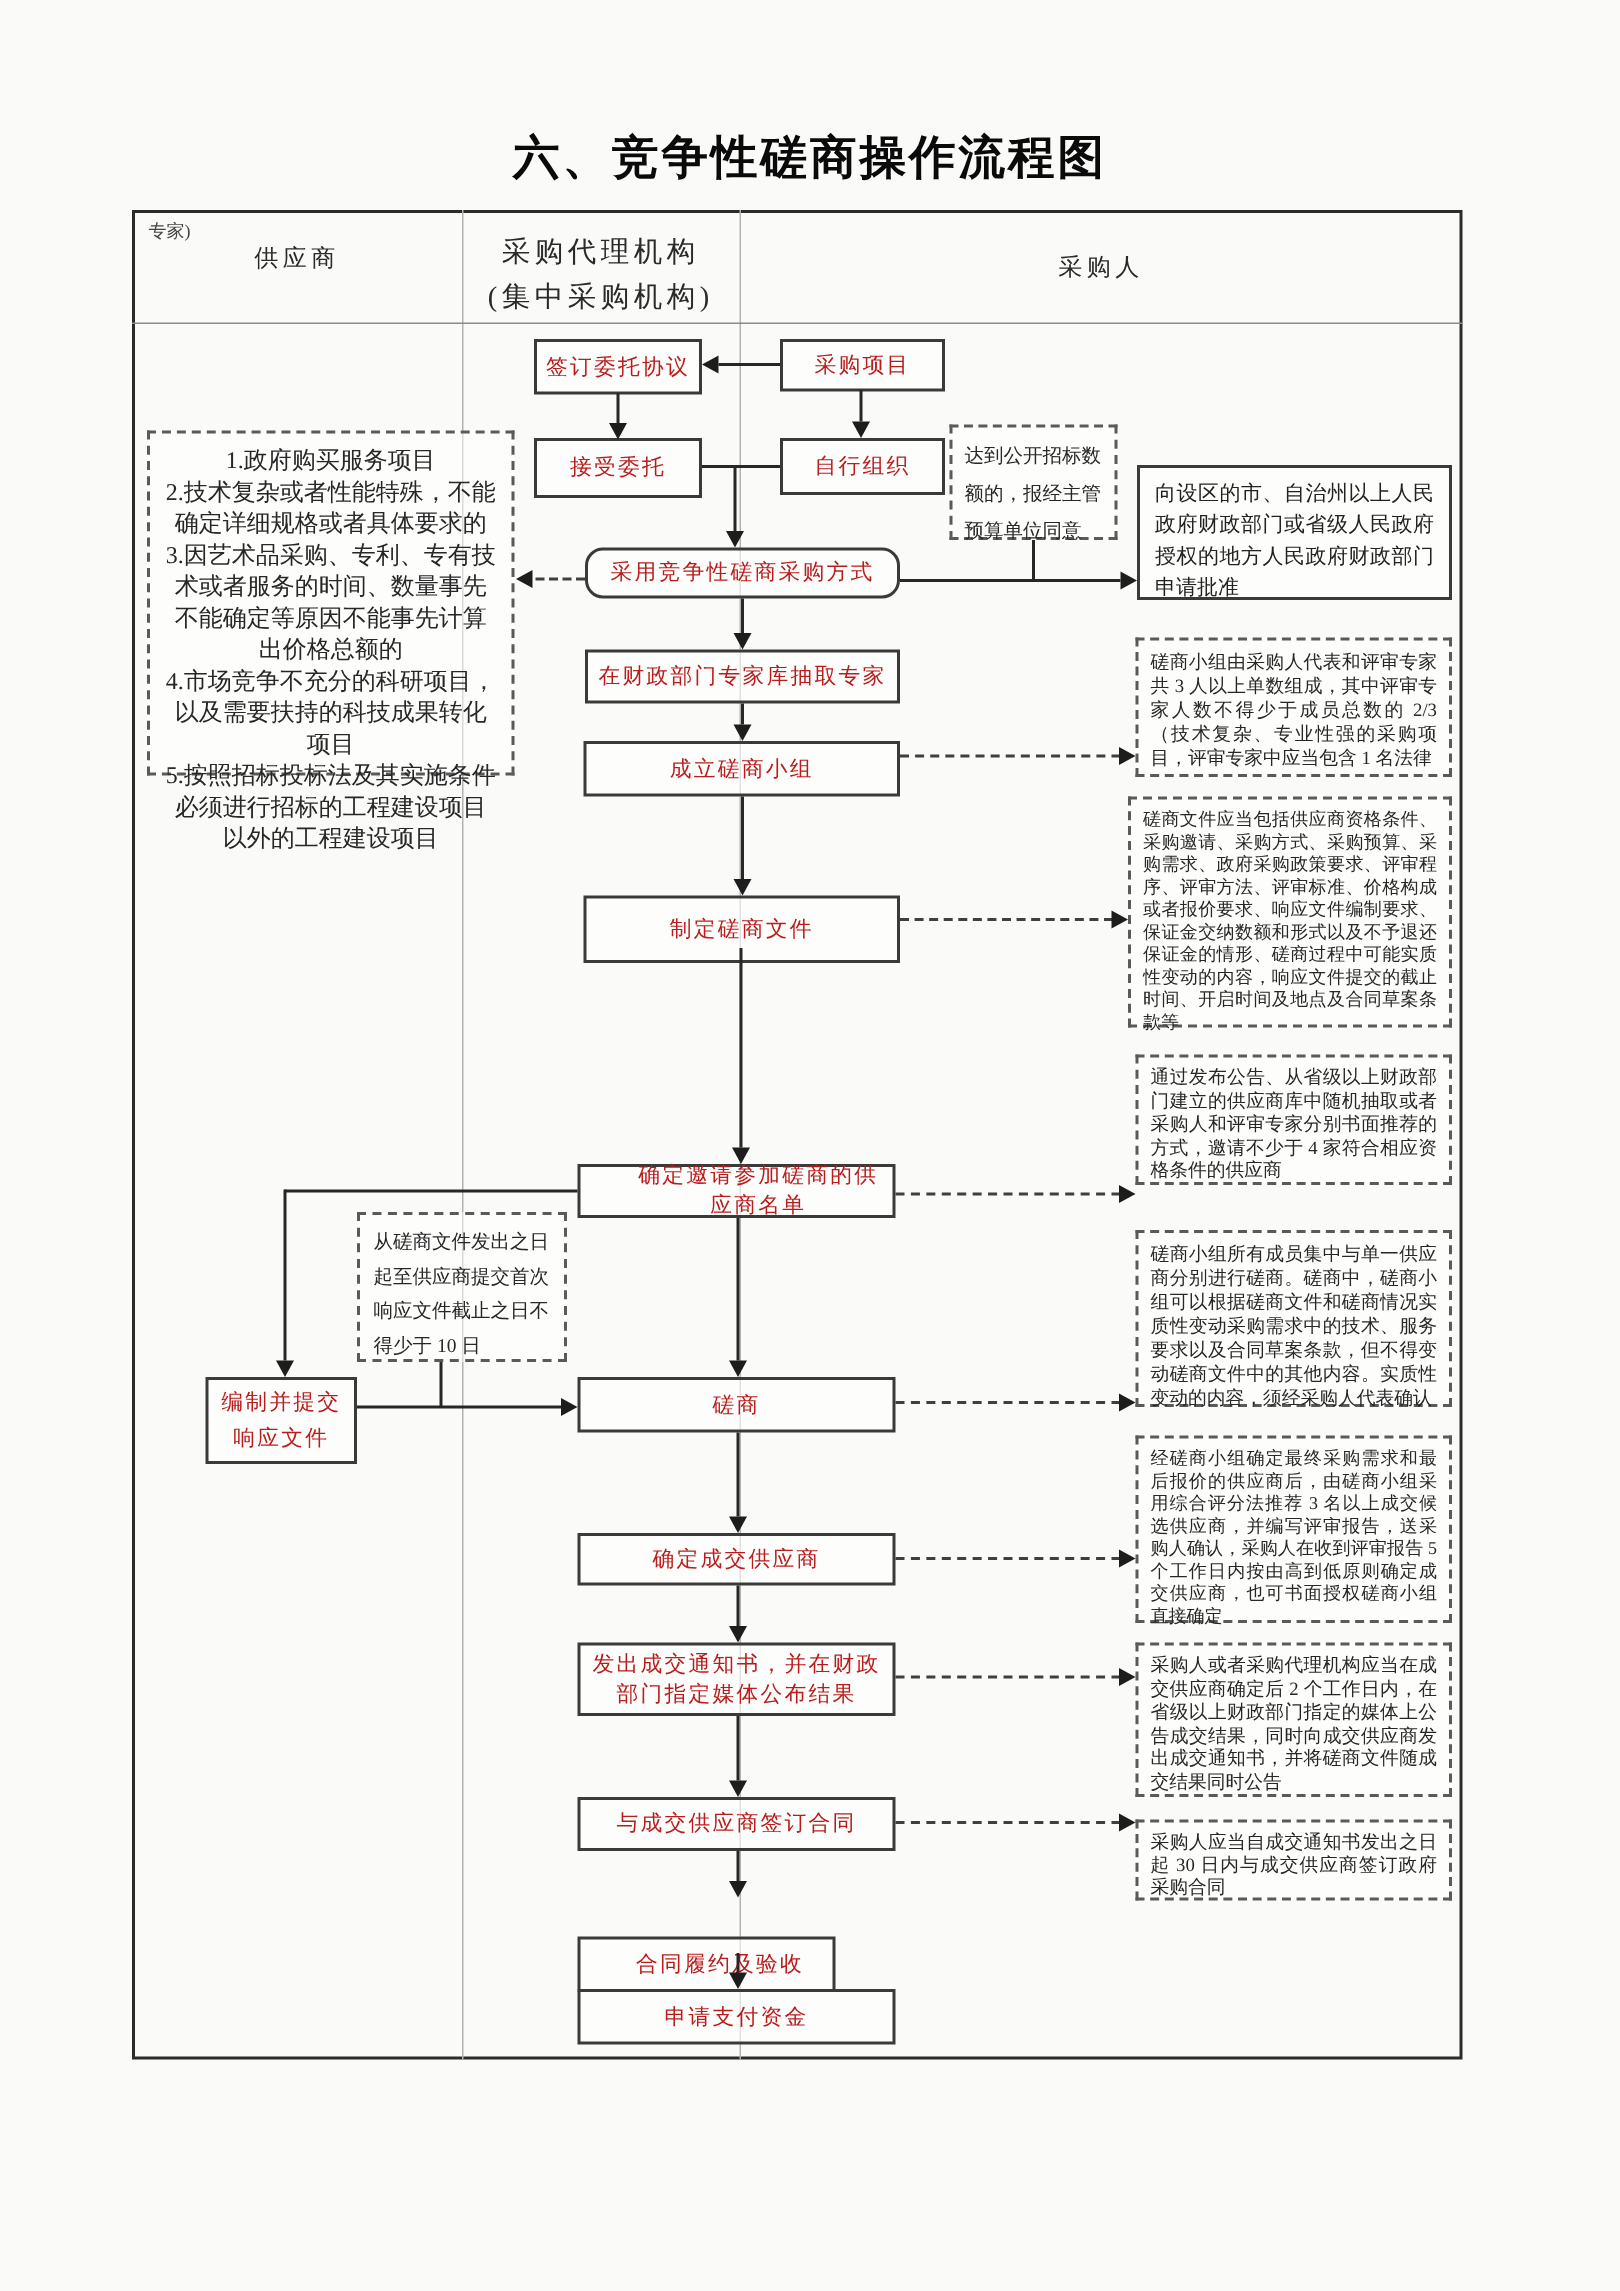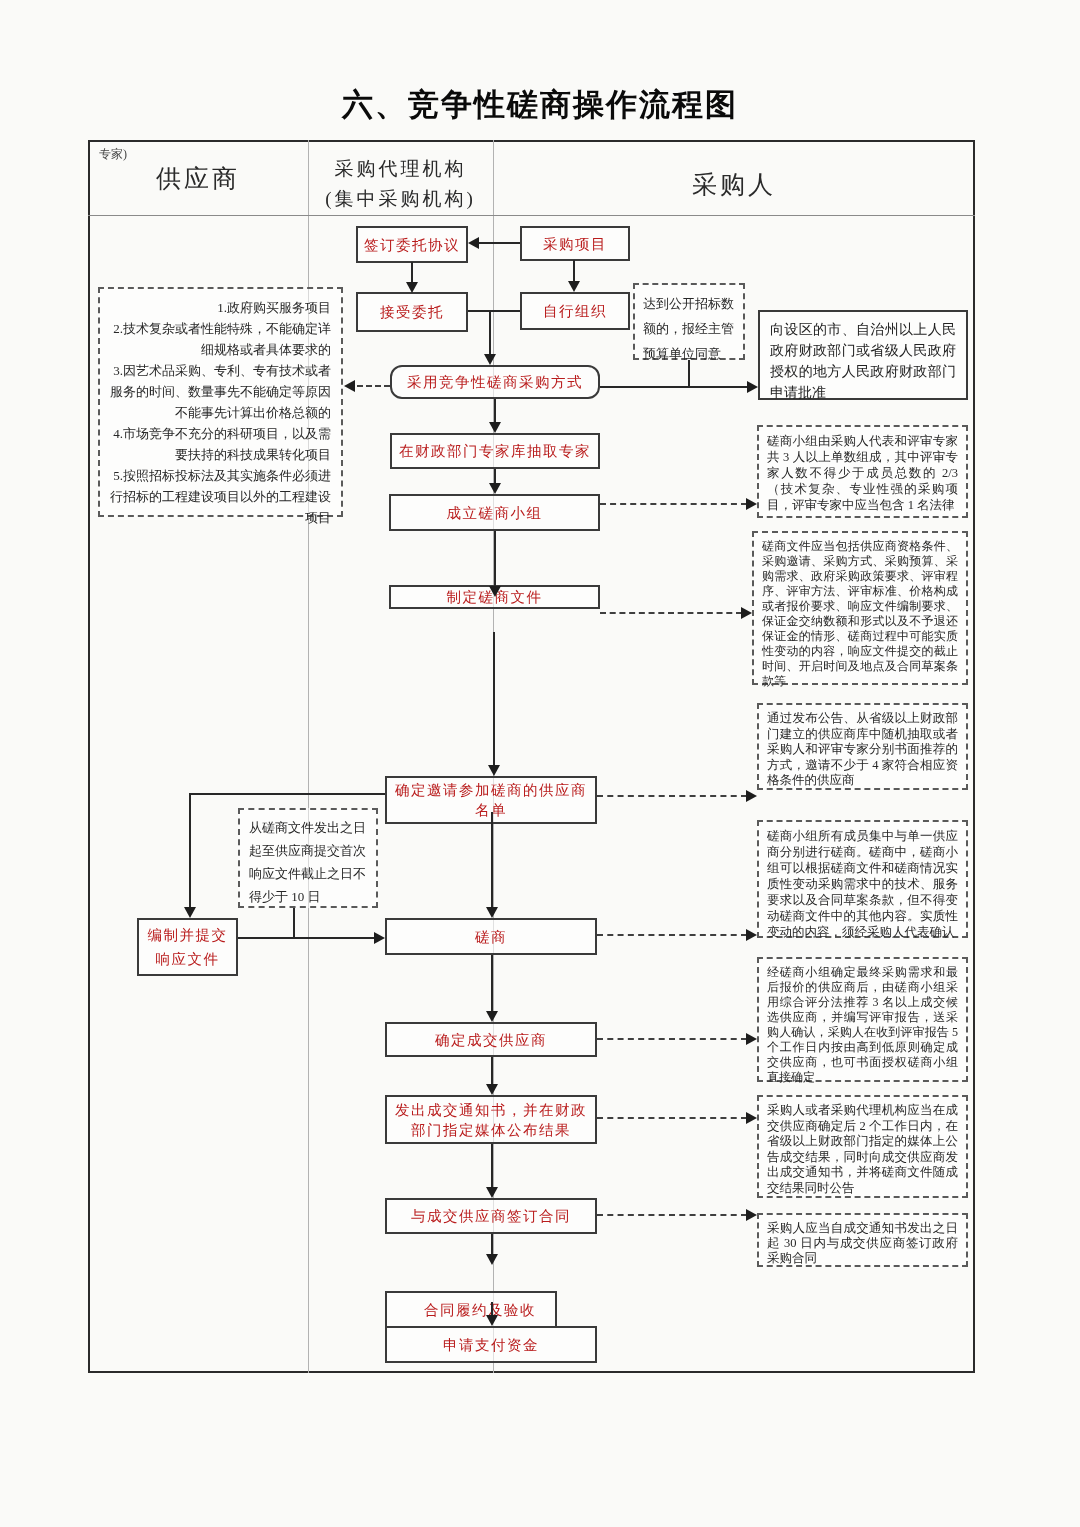--- a/index.html
+++ b/index.html
@@ -10,40 +10,40 @@
     color:#1e1e1e;
   }
   .abs{position:absolute;box-sizing:border-box;}
   .title{
     width:1080px;top:84px;left:0;text-align:center;
     font-size:31px;font-weight:bold;letter-spacing:2px;color:#0a0a0a;
   }
   .frame{border:2px solid #2b2b2b;background:transparent;}
   .lane-line{background:#b2b2b2;width:1px;}
   .header-line{background:#8a8a8a;height:1px;}
-  .lane-label{font-size:25px;text-align:center;color:#2a2a2a;letter-spacing:3px;}
+  .lane-label{font-size:16px;text-align:center;color:#2a2a2a;letter-spacing:3px;}
   .corner{font-size:12px;color:#444;}
   .fbox{
     border:2px solid #3a3a3a;background:rgba(255,255,255,.6);
     display:flex;align-items:center;justify-content:center;
     text-align:center;font-size:14.5px;color:#b91c1c;letter-spacing:1.5px;
     line-height:20px;padding:2px;
   }
   .fbox.two{flex-direction:column;}
   .dnote{
     border:2px dashed #5a5a5a;background:rgba(255,255,255,.5);
     font-size:12.5px;line-height:15.5px;color:#272727;
     padding:6px 8px;text-align:justify;
   }
   .dnote.airy{line-height:23px;font-size:13px;text-align:left;}
   .snote{
     border:2px solid #3a3a3a;background:rgba(255,255,255,.6);
     font-size:14px;line-height:21px;color:#222;padding:7px 10px;text-align:justify;
   }
-  .cond{font-size:13px;line-height:21px;text-align:right;}
+  .cond{font-size:16px;line-height:21px;text-align:center;}
   .vl{width:2px;background:#272727;}
   .hl{height:2px;background:#272727;}
   .dh{height:0;border-top:2px dashed #3f3f3f;}
   .arr-d{width:0;height:0;border-left:6px solid transparent;border-right:6px solid transparent;border-top:11px solid #1d1d1d;}
   .arr-r{width:0;height:0;border-top:6px solid transparent;border-bottom:6px solid transparent;border-left:11px solid #1d1d1d;}
   .arr-l{width:0;height:0;border-top:6px solid transparent;border-bottom:6px solid transparent;border-right:11px solid #1d1d1d;}
 </style>
 </head>
 <body>
 
@@ -62,22 +62,22 @@
 </div>
 <div class="abs lane-label" style="left:493px;top:168px;width:482px;">采购人</div>
 
 <div class="abs fbox" style="left:356px;top:226px;width:112px;height:37px;">签订委托协议</div>
 <div class="abs fbox" style="left:520px;top:226px;width:110px;height:35px;">采购项目</div>
 <div class="abs fbox" style="left:356px;top:292px;width:112px;height:40px;">接受委托</div>
 <div class="abs fbox" style="left:520px;top:292px;width:110px;height:38px;">自行组织</div>
 <div class="abs fbox" style="left:390px;top:365px;width:210px;height:34px;border-radius:12px;">采用竞争性磋商采购方式</div>
 <div class="abs fbox" style="left:390px;top:433px;width:210px;height:36px;">在财政部门专家库抽取专家</div>
 <div class="abs fbox" style="left:389px;top:494px;width:211px;height:37px;">成立磋商小组</div>
-<div class="abs fbox" style="left:389px;top:585px;width:211px;height:24px;">制定磋商文件</div>
-<div class="abs fbox" style="left:385px;top:776px;width:212px;height:48px;">确定邀请参加磋商的供应商名单</div>
+<div class="abs fbox" style="left:389px;top:597px;width:211px;height:45px;">制定磋商文件</div>
+<div class="abs fbox" style="left:385px;top:776px;width:212px;height:36px;padding-left:31px;">确定邀请参加磋商的供应商名单</div>
 <div class="abs fbox" style="left:385px;top:918px;width:212px;height:37px;">磋商</div>
 <div class="abs fbox" style="left:385px;top:1022px;width:212px;height:35px;">确定成交供应商</div>
 <div class="abs fbox" style="left:385px;top:1095px;width:212px;height:49px;">发出成交通知书，并在财政部门指定媒体公布结果</div>
 <div class="abs fbox" style="left:385px;top:1198px;width:212px;height:36px;">与成交供应商签订合同</div>
 <div class="abs fbox" style="left:385px;top:1291px;width:172px;height:37px;padding-left:20px;">合同履约及验收</div>
 <div class="abs fbox" style="left:385px;top:1326px;width:212px;height:37px;">申请支付资金</div>
 <div class="abs fbox two" style="left:137px;top:918px;width:101px;height:58px;line-height:24px;">
   <div>编制并提交</div>
   <div>响应文件</div>
 </div>

